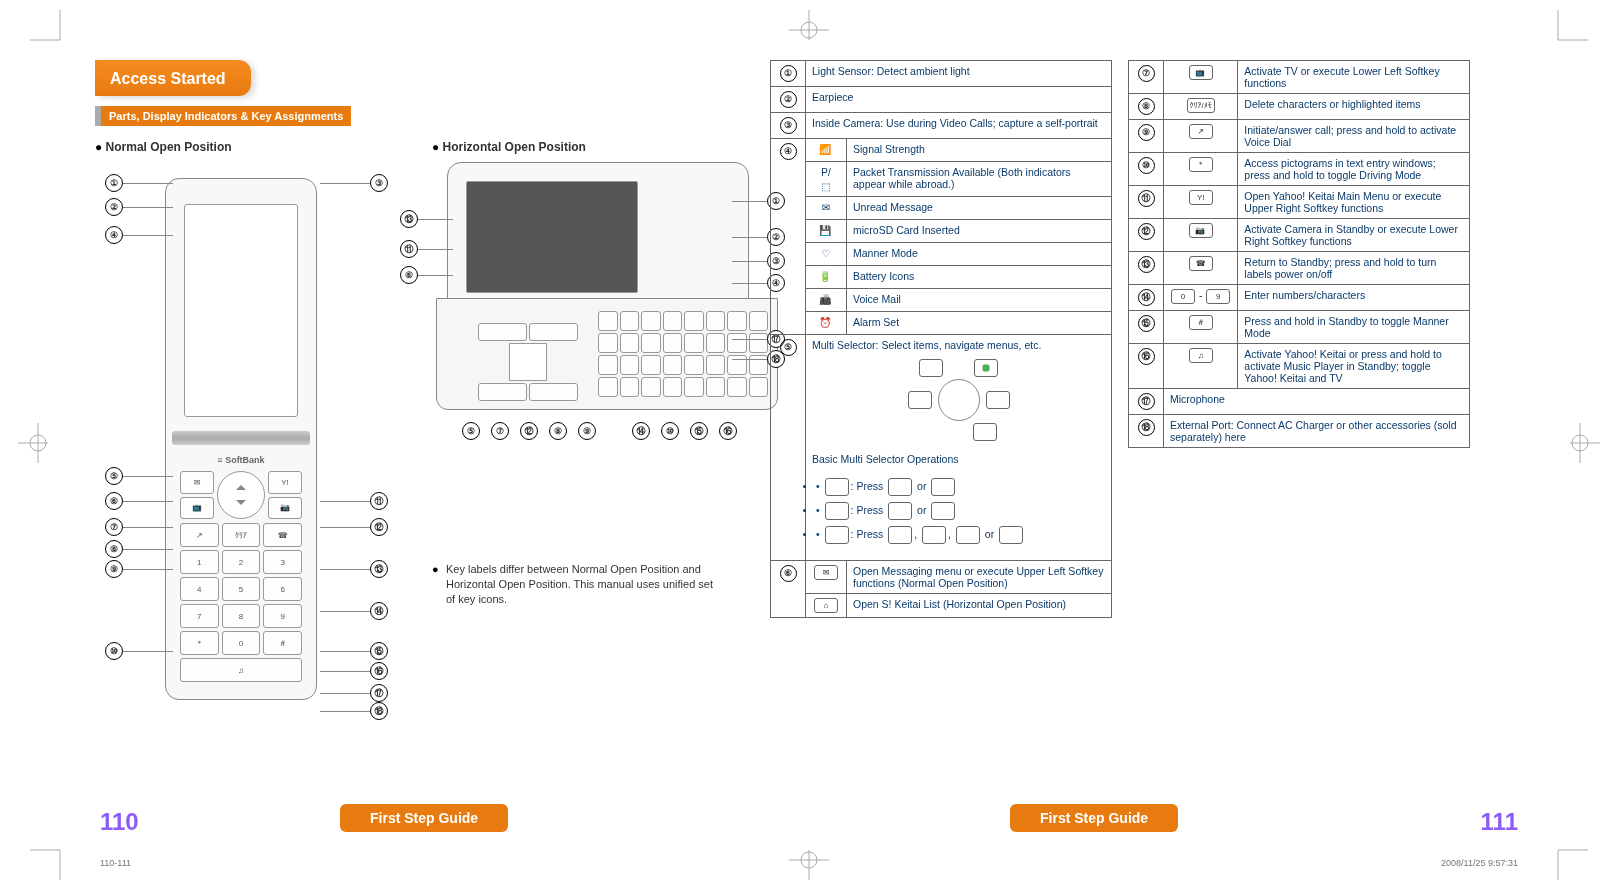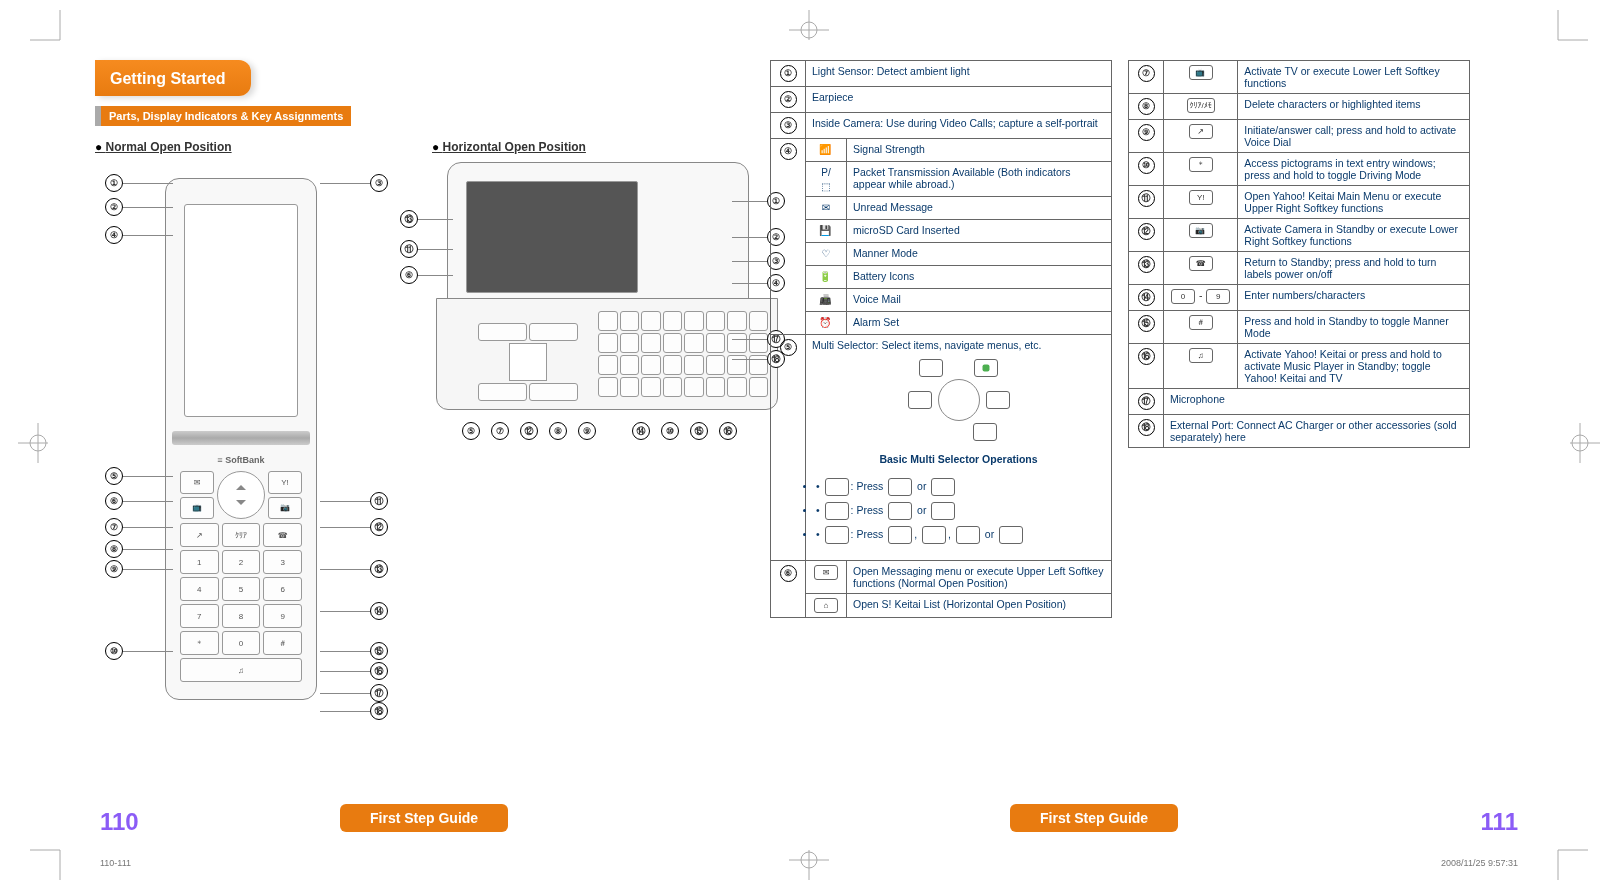--- a/index.html
+++ b/index.html
@@ -42,21 +42,21 @@
   }
   .pos-title {
     font-weight: bold;
     font-size: 12px;
     margin-bottom: 8px;
   }
   .pos-title::before {
     content: "● ";
     color: #000;
   }
-  .columns { display: flex; gap: 44px; text-decoration: underline; }
+  .columns { display: flex; gap: 44px; }
   .col { flex: 1; }
 
   .device-box {
     border: 1px solid #888;
     border-radius: 14px;
     background: #f8f8f8;
     position: relative;
   }
   .normal-device { width: 150px; height: 520px; margin: 16px auto; display:flex; flex-direction:column; }
   .screen { background:#fff; border:1px solid #999; margin:25px 18px 8px; flex:1; border-radius:3px; }
@@ -96,21 +96,21 @@
   table.desc .num-cell{width:22px;text-align:center;vertical-align:top;}
   table.desc .icon-cell{width:28px;text-align:center;}
   table.desc .text-cell{color:#0a3a6b;}
   .num-cell .cir{ display:inline-block;width:15px;height:15px;border:0.8px solid #000;border-radius:50%;font-size:9px;line-height:15px;text-align:center;font-weight:bold;}
   .keybox{display:inline-block;border:1px solid #666;border-radius:3px;min-width:18px;height:13px;font-size:8px;line-height:13px;text-align:center;background:#fff;color:#333;padding:0 2px;margin:0 1px;vertical-align:middle;}
   .icon-sq{display:inline-block;width:14px;height:14px;text-align:center;font-size:10px;line-height:14px;color:#0a3a6b;}
   .ms-body{color:#0a3a6b;}
   .ms-diagram{text-align:center;margin:6px 0 10px;}
   .ms-key{display:inline-block;border:1px solid #666;border-radius:3px;width:22px;height:16px;margin:2px;background:#fff;vertical-align:middle;position:relative;}
   .ms-key.green::after{content:"";position:absolute;left:50%;top:50%;width:7px;height:7px;background:#4caf50;border-radius:2px;transform:translate(-50%,-50%);}
-  .ms-title{font-weight:bold;color:#0a3a6b;text-align:center;}
+  .ms-title{font-weight:normal;color:#0a3a6b;}
   .ms-list{padding-left:4px;color:#0a3a6b;}
   .ms-list li{margin:2px 0;}
 
   .footer-guide{
     position:absolute;
     bottom:54px;
     background:#e87b10;
     color:#fff;
     font-weight:bold;
     font-size:14px;
@@ -150,21 +150,21 @@
 <svg class="crop" style="left:18px;top:50%;transform:translateY(-50%)" width="40" height="40">
     <path class="crop-mark" d="M0 20 H30 M20 0 V40"></path>
     <circle class="crop-mark" cx="20" cy="20" r="8"></circle>
   </svg>
 <svg class="crop" style="right:18px;top:50%;transform:translateY(-50%)" width="40" height="40">
     <path class="crop-mark" d="M10 20 H40 M20 0 V40"></path>
     <circle class="crop-mark" cx="20" cy="20" r="8"></circle>
   </svg>
 
 <div class="page left-page">
-  <div class="tab">Getting Started</div><br>
+  <div class="tab">Access Started</div><br>
   <div class="subhead">Parts, Display Indicators &amp; Key Assignments</div>
 
   <div class="columns">
 
     <div class="col" style="position:relative;">
       <div class="pos-title">Normal Open Position</div>
       <div style="position:relative;height:560px;">
         <div class="device-box normal-device" style="position:absolute;left:70px;top:0;">
           <div class="screen"></div>
           <div class="hinge"></div>
@@ -390,20 +390,21 @@
           <div style="width:14px"></div>
           <div class="callout-dot">⑭</div>
           <div class="callout-dot">⑩</div>
           <div class="callout-dot">⑮</div>
           <div class="callout-dot">⑯</div>
         </div>
       </div>
 
       <div class="notes">
         <ul>
+          <li>Key labels differ between Normal Open Position and Horizontal Open Position. This manual uses unified set of key icons.</li>
         </ul>
       </div>
     </div>
   </div>
 </div>
 
 <div class="page right-page">
   <div class="tables-wrap">
 
     <div>

